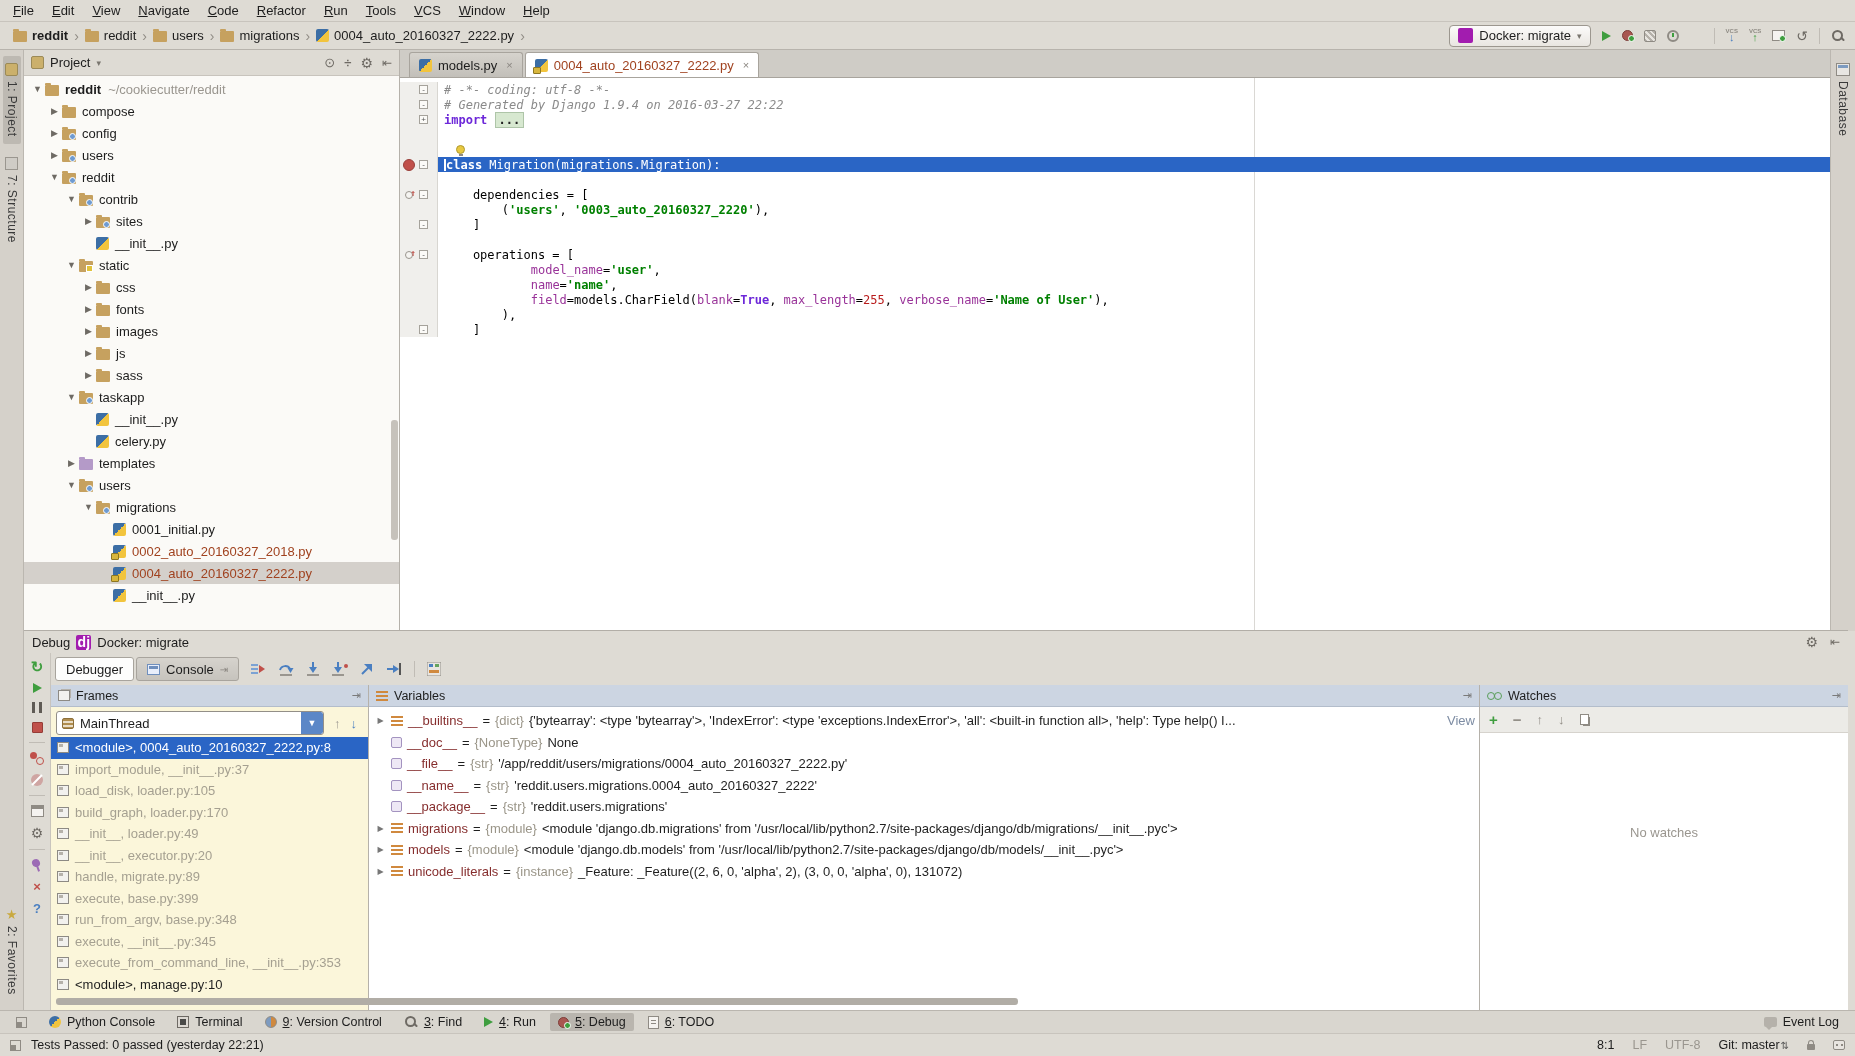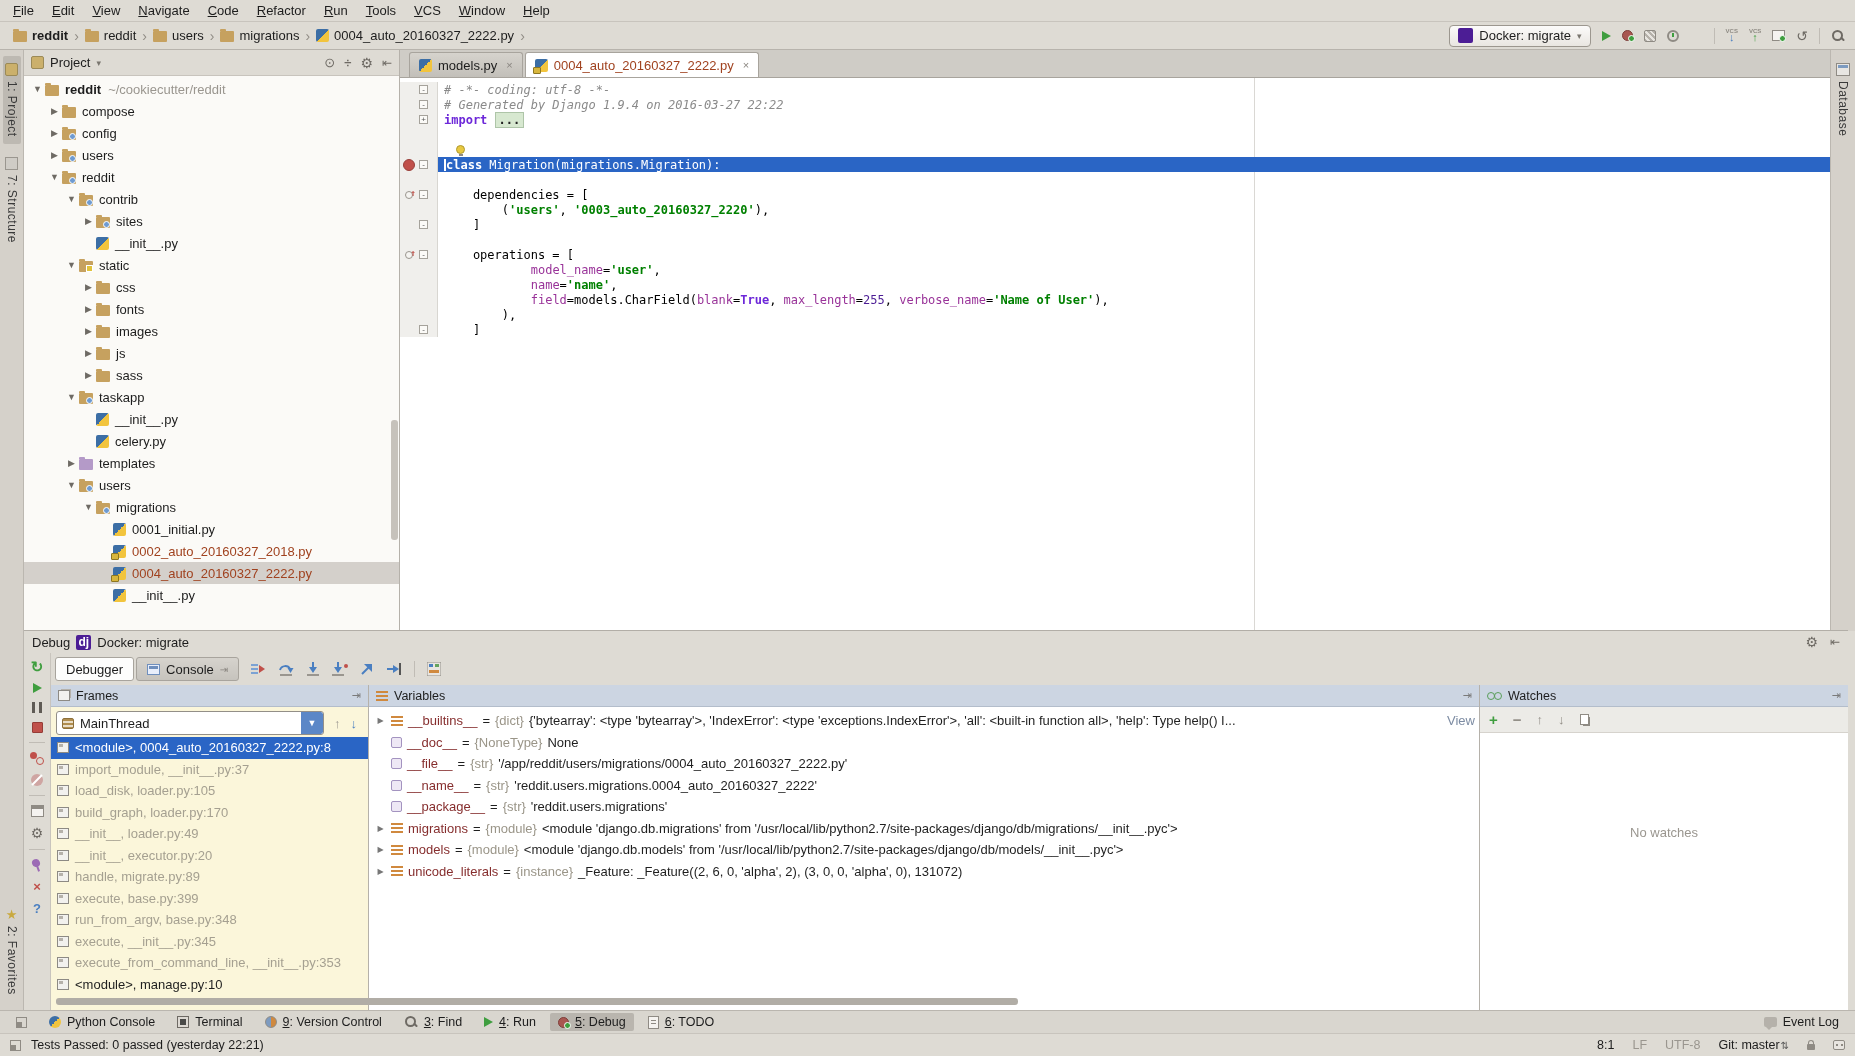--- a/index.html
+++ b/index.html
@@ -81,21 +81,21 @@
   .gfold{width:13px;display:flex;justify-content:center;align-items:center}
   .foldbox{width:9px;height:9px;border:1px solid #a5a29b;background:#fbfaf7;font-size:8px;line-height:7px;
     text-align:center;color:#555;font-family:"Liberation Sans",sans-serif}
   .bp{width:12px;height:12px;border-radius:50%;background:#c0504a;border:1px solid #99403b}
   .mm-ic{width:8px;height:8px;border:1px solid #9a968f;border-radius:50%;position:relative;background:#f5f4f1}
   .mm-ic::after{content:"↑";position:absolute;left:5px;top:-4px;color:#c0504a;font-size:9px;font-weight:bold}
   .code-text{padding-left:6px;white-space:pre}
   .cseg.c-cmt{color:#8a8a8a;font-style:italic}
   .cseg.c-kw{color:#6d28d9;font-weight:bold}
   .cseg.c-str{color:#008000;font-weight:bold}
-  .cseg.c-num{color:#4c1d95}
+  .cseg.c-num{color:#b91c1c}
   .cseg.c-par{color:#993399}
   .cseg.c-pln{color:#000}
   .cseg.c-fold{background:#d7e8d0;border:1px solid #aec5a8;color:#222;padding:0 3px;font-weight:bold}
   .code-line.hl .cseg{color:#fff !important}
   .caret{display:inline-block;width:2px;height:12px;background:#fff;vertical-align:middle}
   .bulb{width:9px;height:9px;border-radius:50%;background:#e8c840;border:1px solid #b09a2f;position:relative;margin-left:12px;display:inline-block}
   .bulb::after{content:"";position:absolute;left:2px;bottom:-3px;width:4px;height:2px;background:#8f8b84}
   .stripe{position:absolute;right:0;top:0;bottom:0;width:15px;background:#fcfbf9;border-left:1px solid #e6e4e0}
   .stripe-check{position:absolute;top:5px;right:1px;color:#4b9e4b;font-size:12px}
   .stripe-mark{position:absolute;right:2px;top:95px;width:11px;height:4px;background:#2a65c5}
@@ -198,21 +198,21 @@
   .ic-run-configurations i{height:2px;background:#d0893e;display:block}
   .ic-run-configurations i + i{background:#8f8b84}
   .ic-vcs-update,.ic-vcs-commit{display:flex;flex-direction:column;align-items:center}
   .vtxt{font-size:6px;color:#8f8b84;font-weight:bold;letter-spacing:0}
   .varr{font-size:11px;font-weight:bold;margin-top:-2px}
   .ic-vcs-update .varr{color:#4a7fc1}
   .ic-vcs-commit .varr{color:#3f9e3f}
   .ic-show-changes{width:13px;height:11px;border:1px solid #8f8b84;background:#f5f3f0;position:relative}
   .ic-show-changes::after{content:"";position:absolute;right:-2px;bottom:-2px;width:5px;height:5px;border-radius:50%;
     background:#3f9e3f;border:1px solid #fff}
-  .ic-django,.ic-dj{width:15px;height:15px;border-radius:2px;background:#4c1d95;color:#fff;font-size:12px;
+  .ic-django,.ic-dj{width:15px;height:15px;border-radius:2px;background:#a21caf;color:#fff;font-size:14px;
     font-weight:bold;align-items:center;justify-content:center;display:inline-flex}
   .ic-folder{width:14px;height:11px;background:#c6a15f;border-radius:1px;position:relative;margin-top:2px}
   .ic-folder::before{content:"";position:absolute;top:-2px;left:0;width:6px;height:2px;background:#c6a15f;border-radius:1px 1px 0 0}
   .ic-folder.src::after{content:"";position:absolute;right:0;bottom:0;width:5px;height:5px;border-radius:50%;
     background:#6f9bd1;border:1px solid #fff}
   .ic-folder.static::after{content:"";position:absolute;right:0;bottom:0;width:5px;height:5px;
     background:#e0c23c;border:1px solid #fff}
   .ic-folder.tpl{background:#b49ac8}
   .ic-folder.tpl::before{background:#b49ac8}
   .ic-py{width:13px;height:13px;border-radius:2px;background:linear-gradient(135deg,#3c6ea5 0 50%,#f2c43d 50% 100%);position:relative}

